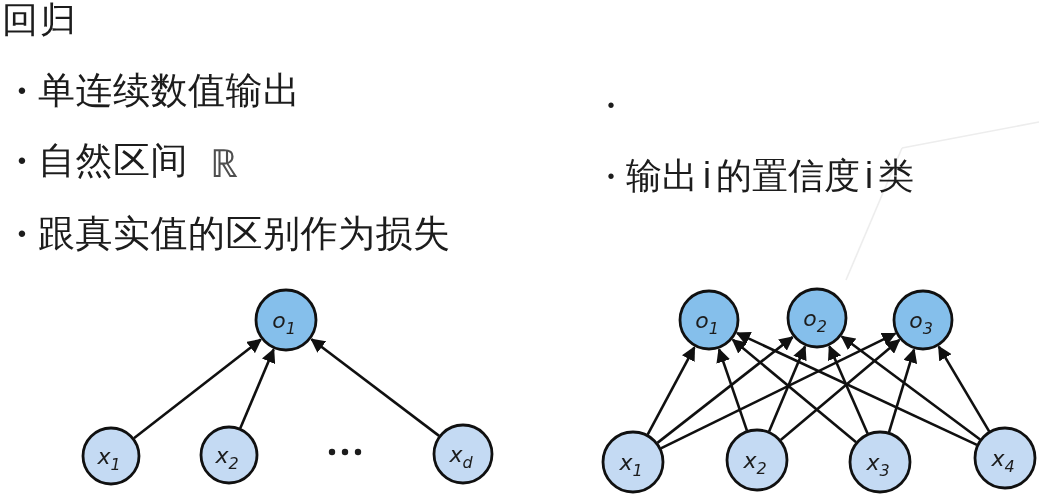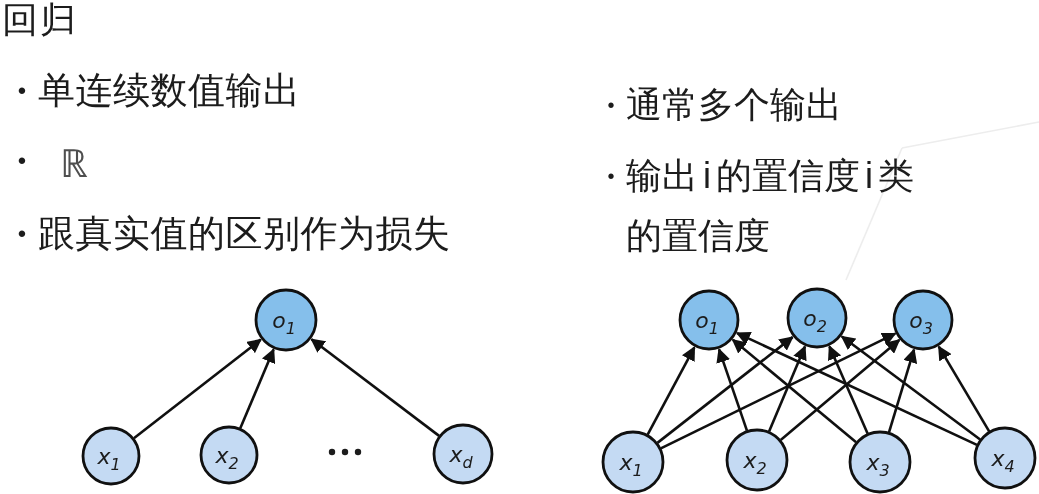--- a/index.html
+++ b/index.html
@@ -112,36 +112,33 @@
 
   <div class="title" style="left:2px; top:-2px;">回归</div>
 
   <div class="bullet-row" style="left:6px; top:67px;">
     <span class="dot left-col">•</span>
     <span class="btext">单连续数值输出</span>
   </div>
 
   <div class="bullet-row" style="left:6px; top:137px;">
     <span class="dot left-col">•</span>
+    <span class="btext">自然区间</span>
     <span class="symbol">ℝ</span>
   </div>
 
   <div class="bullet-row" style="left:6px; top:210px;">
     <span class="dot left-col">•</span>
     <span class="btext">跟真实值的区别作为损失</span>
   </div>
 
 
   <div class="bullet-row" style="left:596px; top:81px;">
     <span class="dot right-col">•</span>
-    <span class="btext right-col">通常多个输出</span>
   </div>
 
   <div class="bullet-row" style="left:596px; top:152px;">
     <span class="dot right-col">•</span>
     <span class="btext right-col">输出 i 的置信度 i 类</span>
   </div>
 
-  <div class="bullet-row" style="left:626px; top:212px;">
-    <span class="btext right-col">的置信度</span>
-  </div>
 
 </div>
 
 </body></html>

